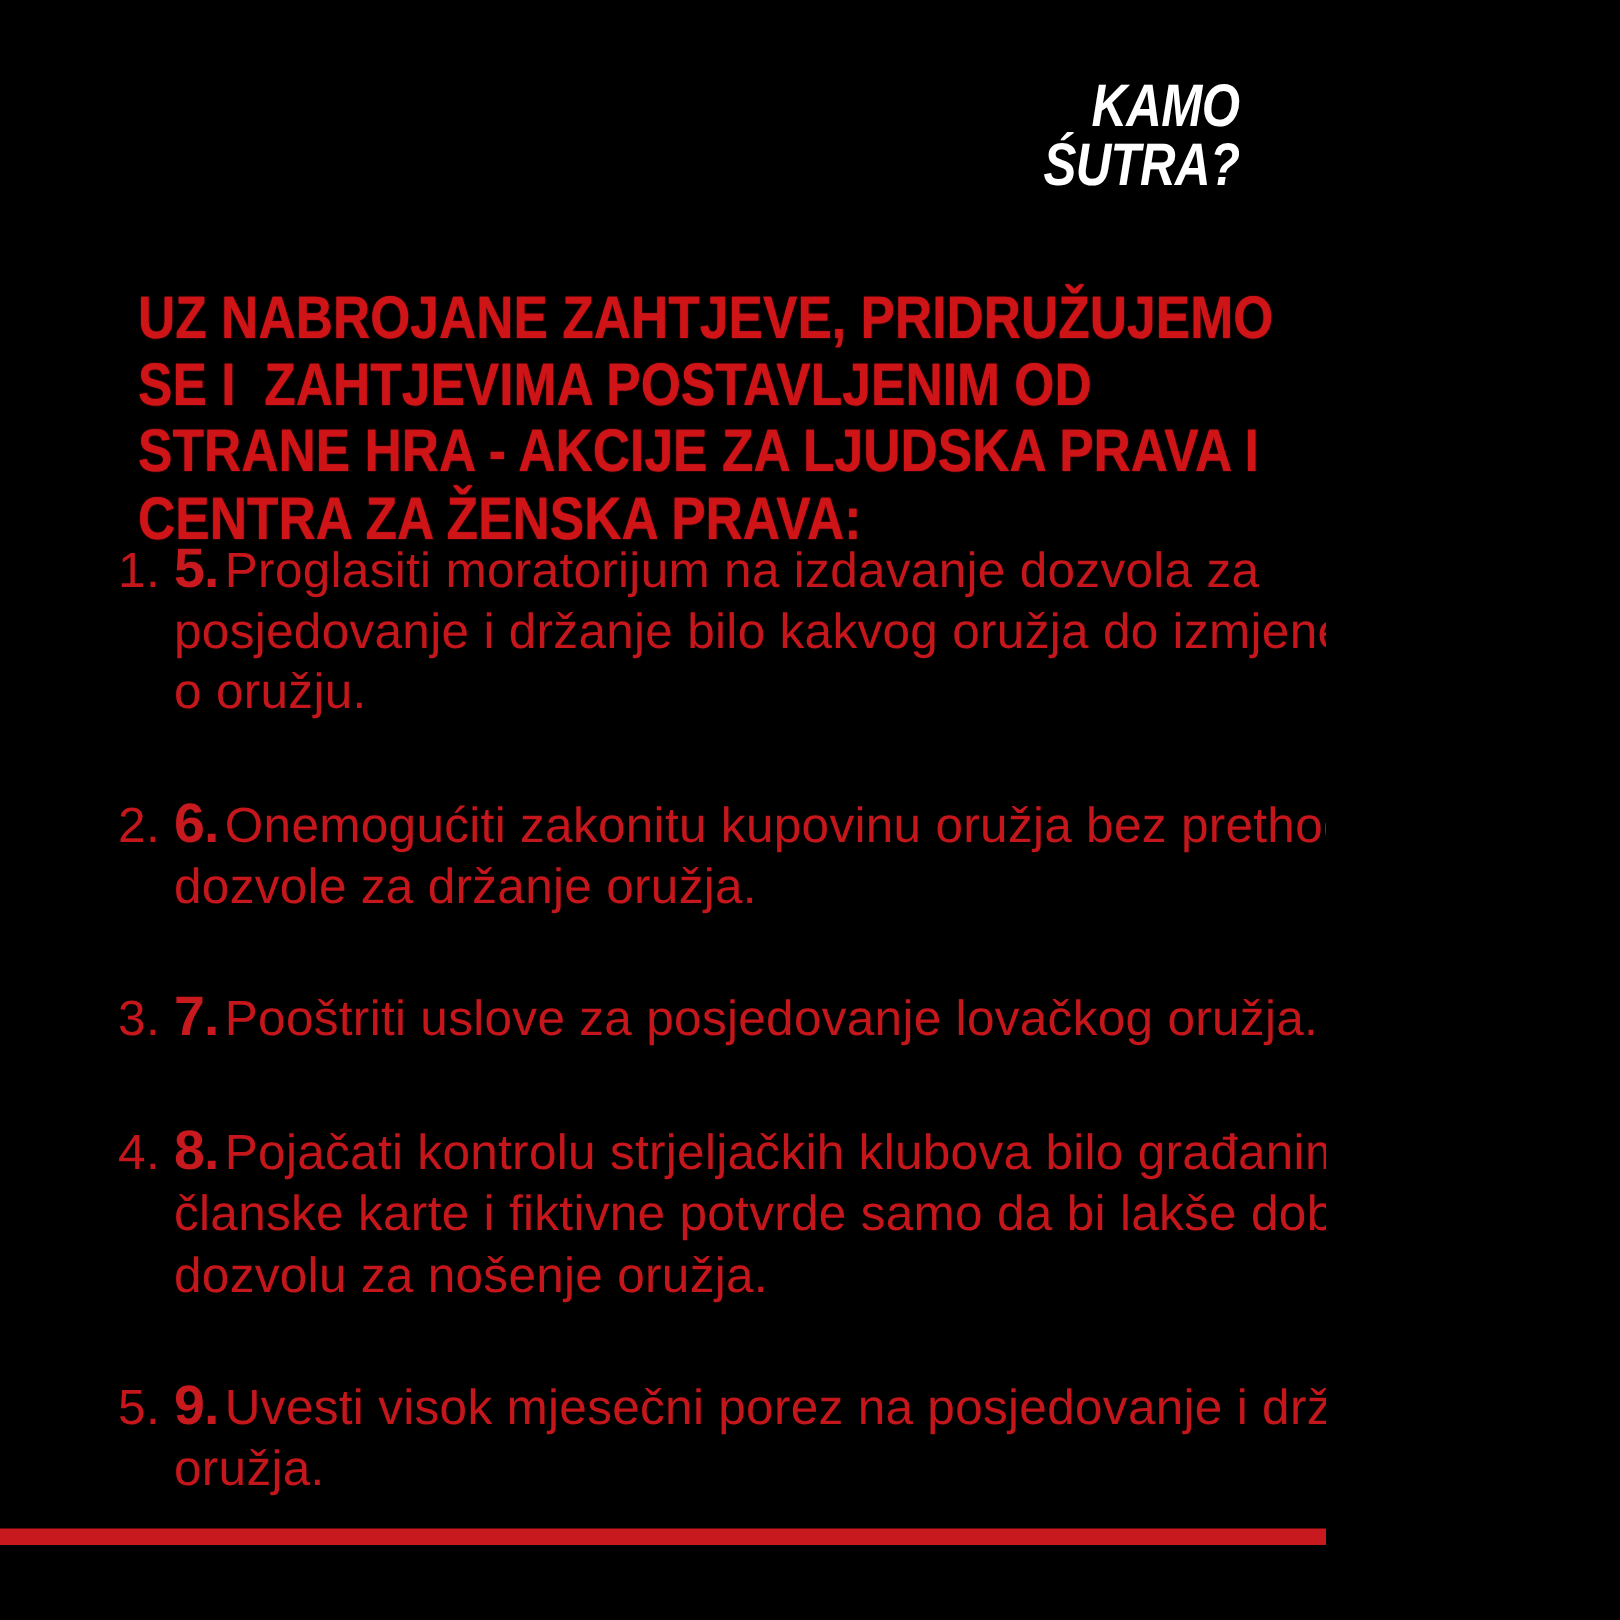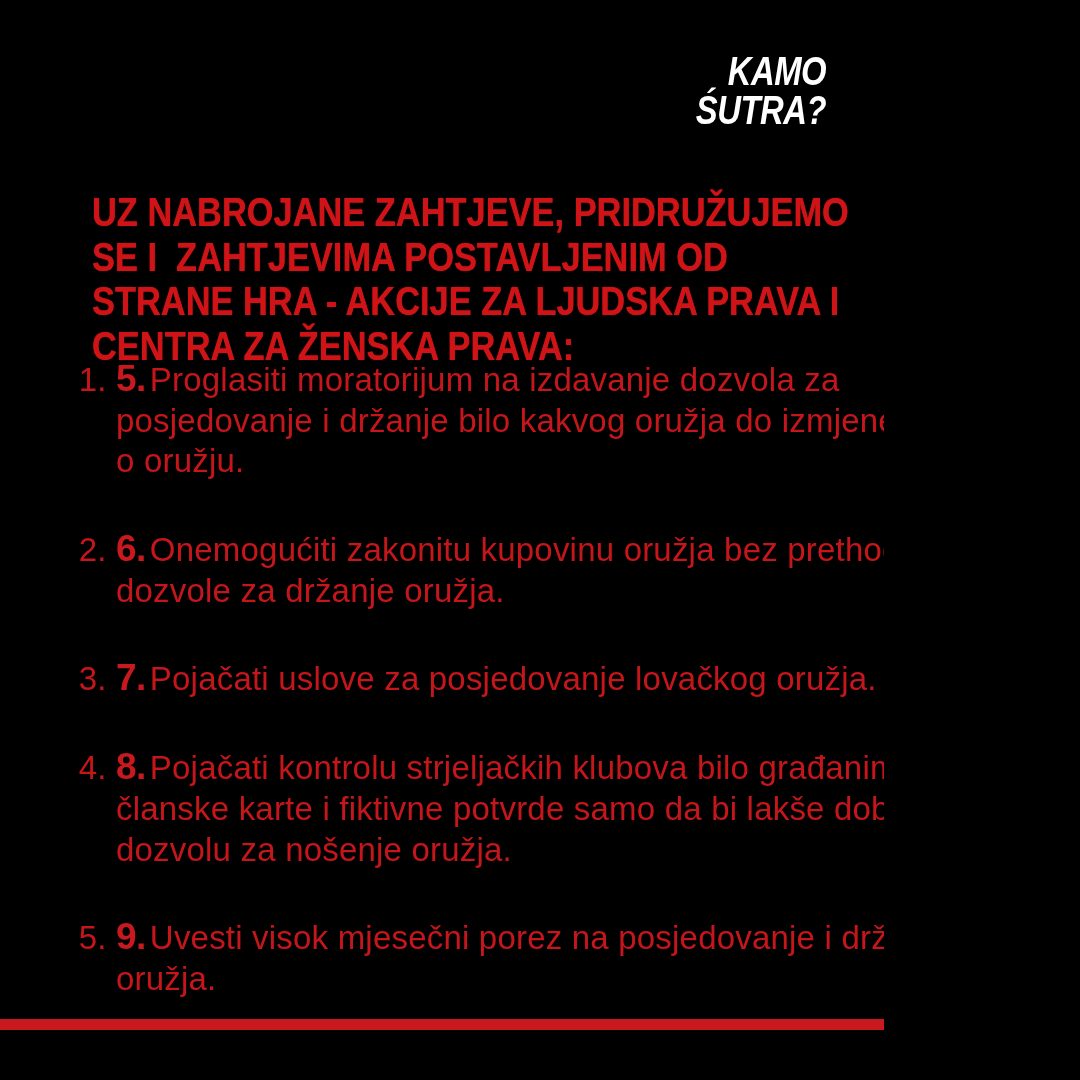--- a/index.html
+++ b/index.html
@@ -125,21 +125,21 @@
 
     <li class="demand-item" style="color: rgb(197, 22, 27);">
       <span class="demand-num" style="color: rgb(200, 25, 31);">5.</span><span class="demand-text">Proglasiti moratorijum na izdavanje dozvola za posjedovanje i držanje bilo kakvog oružja do izmjene Zakona o oružju.</span>
     </li>
 
     <li class="demand-item" style="color: rgb(197, 22, 27);">
       <span class="demand-num" style="color: rgb(200, 25, 31);">6.</span><span class="demand-text">Onemogućiti zakonitu kupovinu oružja bez prethodne dozvole za držanje oružja.</span>
     </li>
 
     <li class="demand-item" style="color: rgb(197, 22, 27);">
-      <span class="demand-num" style="color: rgb(200, 25, 31);">7.</span><span class="demand-text">Pojačati uslove za posjedovanje lovačkog oružja.</span>
+      <span class="demand-num" style="color: rgb(200, 25, 31);">7.</span><span class="demand-text">Pooštriti uslove za posjedovanje lovačkog oružja.</span>
     </li>
 
     <li class="demand-item" style="color: rgb(197, 22, 27);">
       <span class="demand-num" style="color: rgb(200, 25, 31);">8.</span><span class="demand-text">Pojačati kontrolu strjeljačkih klubova bilo građanima izdaju članske karte i fiktivne potvrde samo da bi lakše dobili dozvolu za nošenje oružja.</span>
     </li>
 
     <li class="demand-item" style="color: rgb(197, 22, 27);">
       <span class="demand-num" style="color: rgb(200, 25, 31);">9.</span><span class="demand-text">Uvesti visok mjesečni porez na posjedovanje i držanje oružja.</span>
     </li>
 

